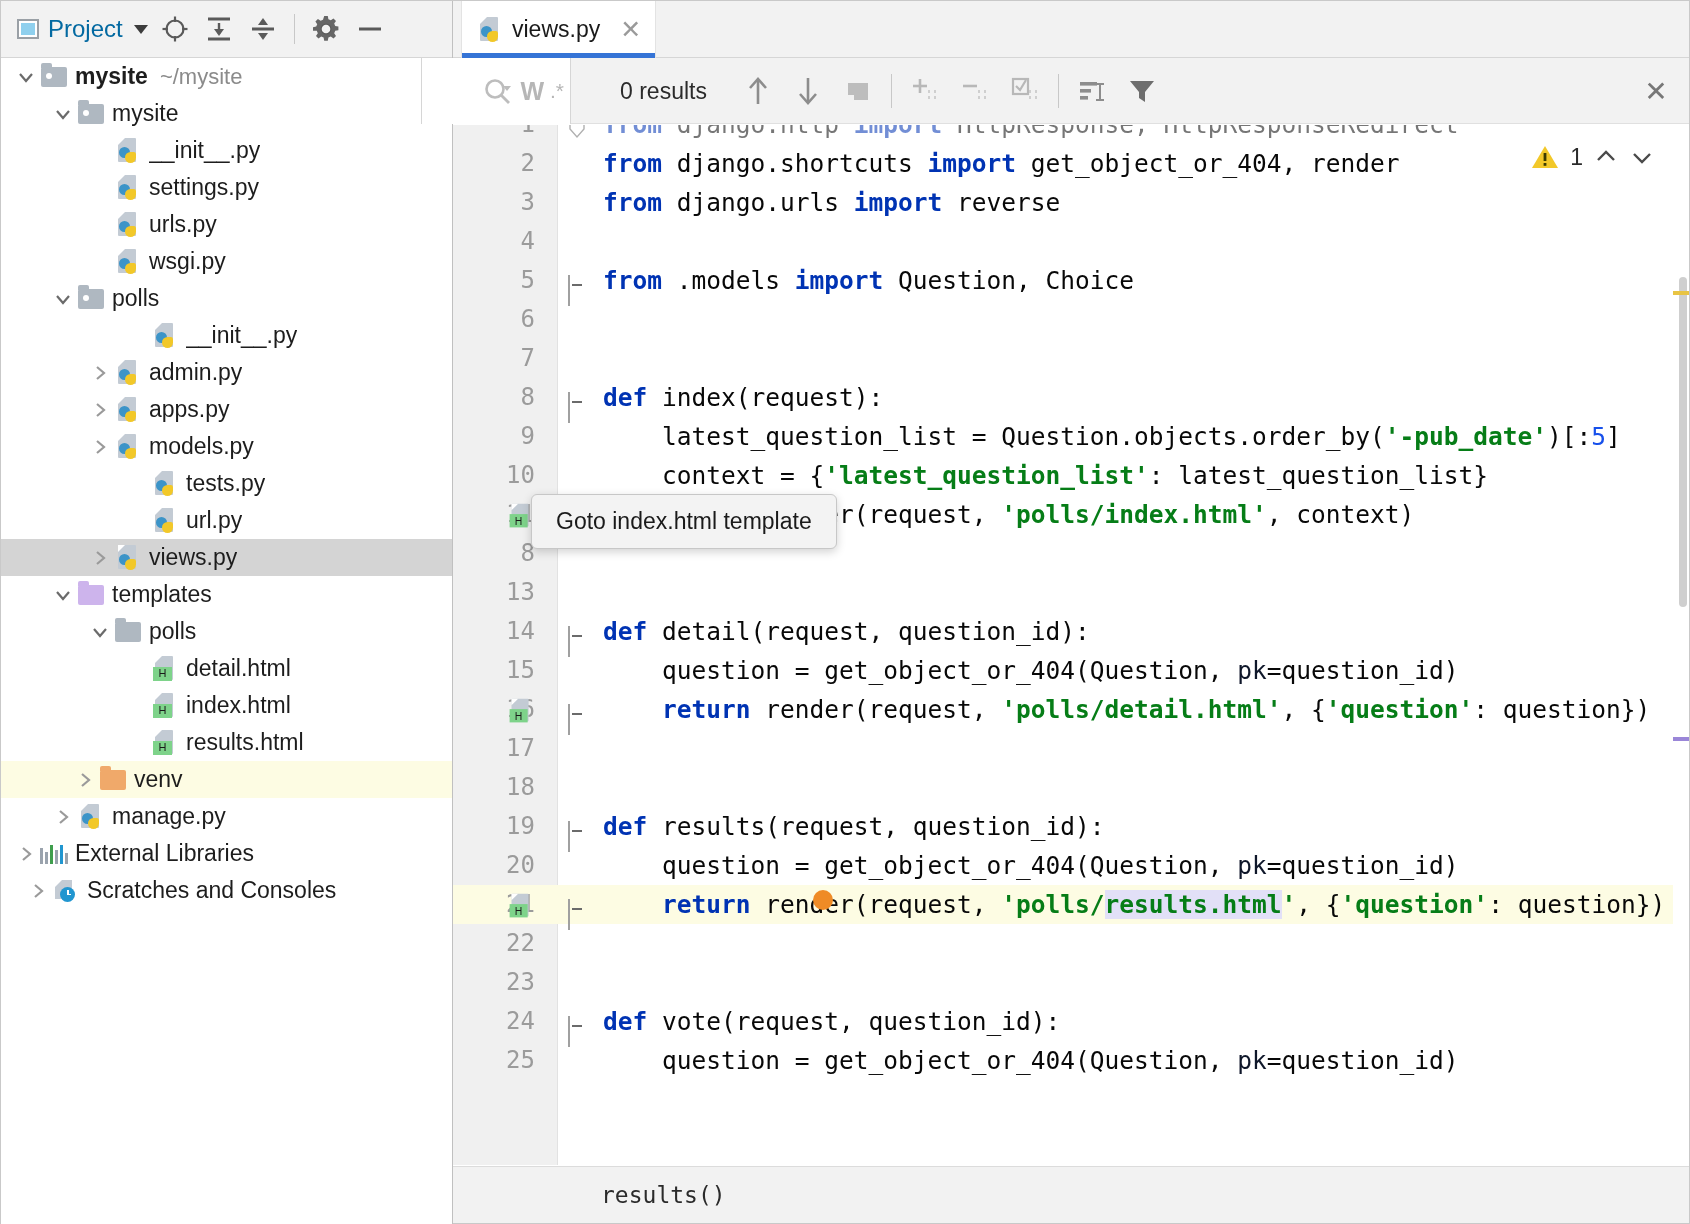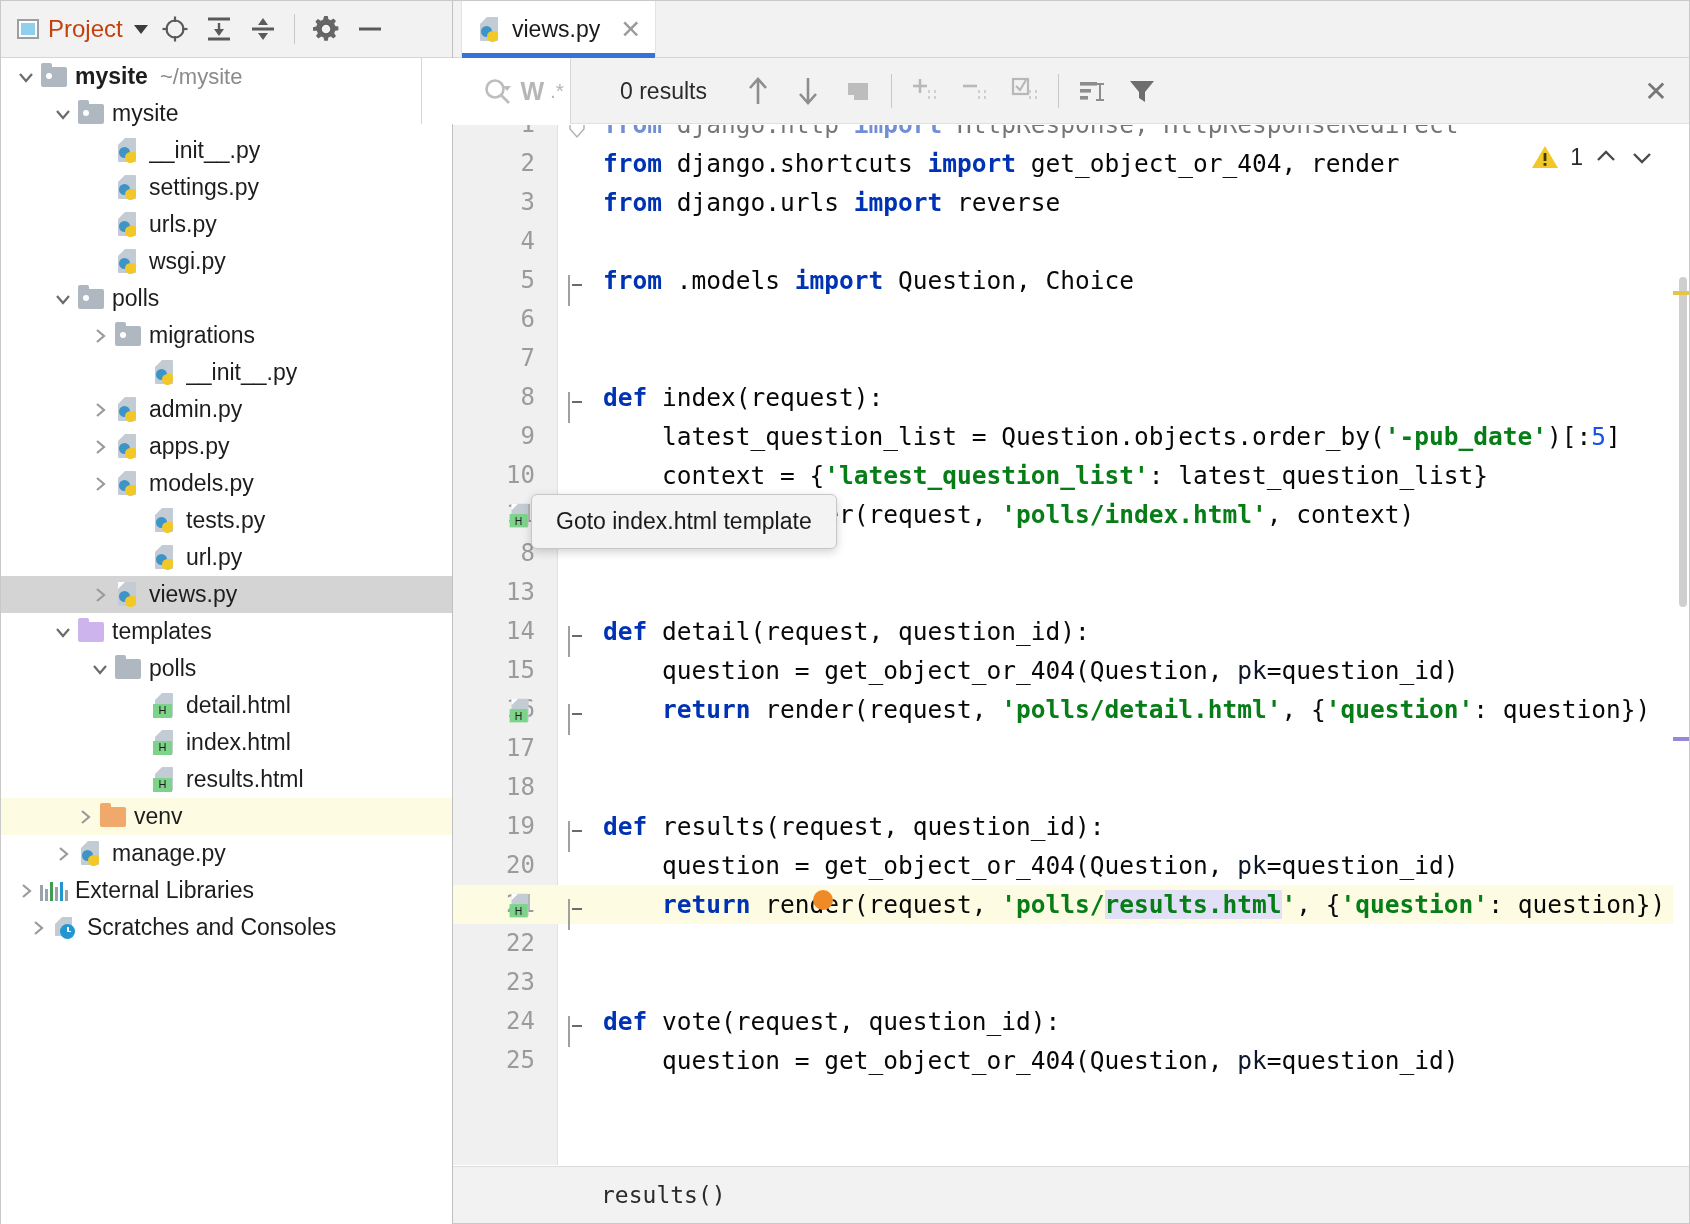--- a/index.html
+++ b/index.html
@@ -30,21 +30,21 @@
     height: 57px;
     background: #f2f2f2;
     border-bottom: 1px solid #d6d6d6;
     display: flex;
     align-items: center;
     padding-left: 16px;
     gap: 10px;
   }
   .pw-title {
     display: flex; align-items: center; gap: 9px;
-    font-size: 24px; color: #c2410c;
+    font-size: 24px; color: #0369a1;
     cursor: default;
   }
   .pw-winicon {
     width: 22px; height: 20px;
     border: 2px solid #9aa0a6;
     background: #ffffff;
     display: inline-block;
     position: relative;
   }
   .pw-winicon::after {
@@ -568,33 +568,20 @@
             <svg width="20" height="20" viewBox="0 0 20 20">
               <polyline points="4,7 10,14 16,7" fill="none" stroke="#6b6b6b" stroke-width="2.2"></polyline>
             </svg>
           </span>
           <span class="nicon">
             <span class="ico-folder">
               <span class="dot"></span>
             </span>
           </span>
           <span class="nlabel">polls</span>
-        </div>
-        <div class="node" style="padding-left: 86px;">
-          <span class="arrow">
-            <svg width="20" height="20" viewBox="0 0 20 20">
-              <polyline points="7,4 14,10 7,16" fill="none" stroke="#9a9a9a" stroke-width="2.2"></polyline>
-            </svg>
-          </span>
-          <span class="nicon">
-            <span class="ico-folder">
-              <span class="dot"></span>
-            </span>
-          </span>
-          <span class="nlabel">migrations</span>
         </div>
         <div class="node" style="padding-left: 123px;">
           <span class="arrow"></span>
           <span class="nicon">
             <span class="ico-py">
               <span class="sheet"></span>
               <span class="fold"></span>
               <span class="snake-b"></span>
               <span class="snake-y"></span>
             </span>

